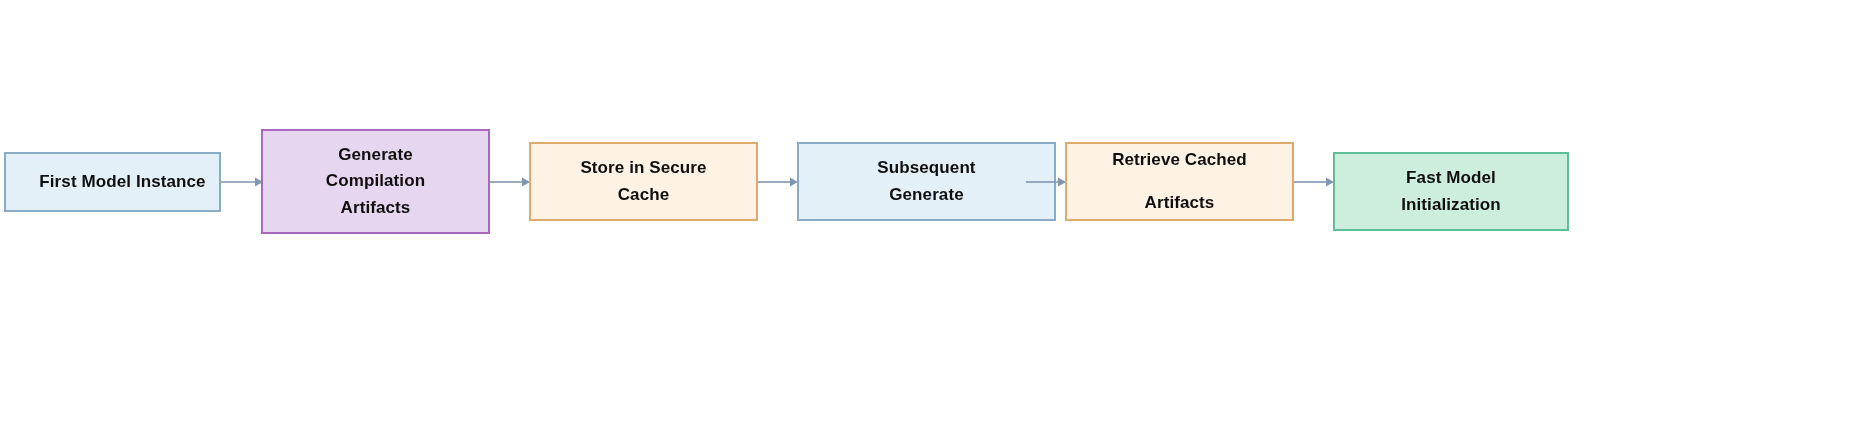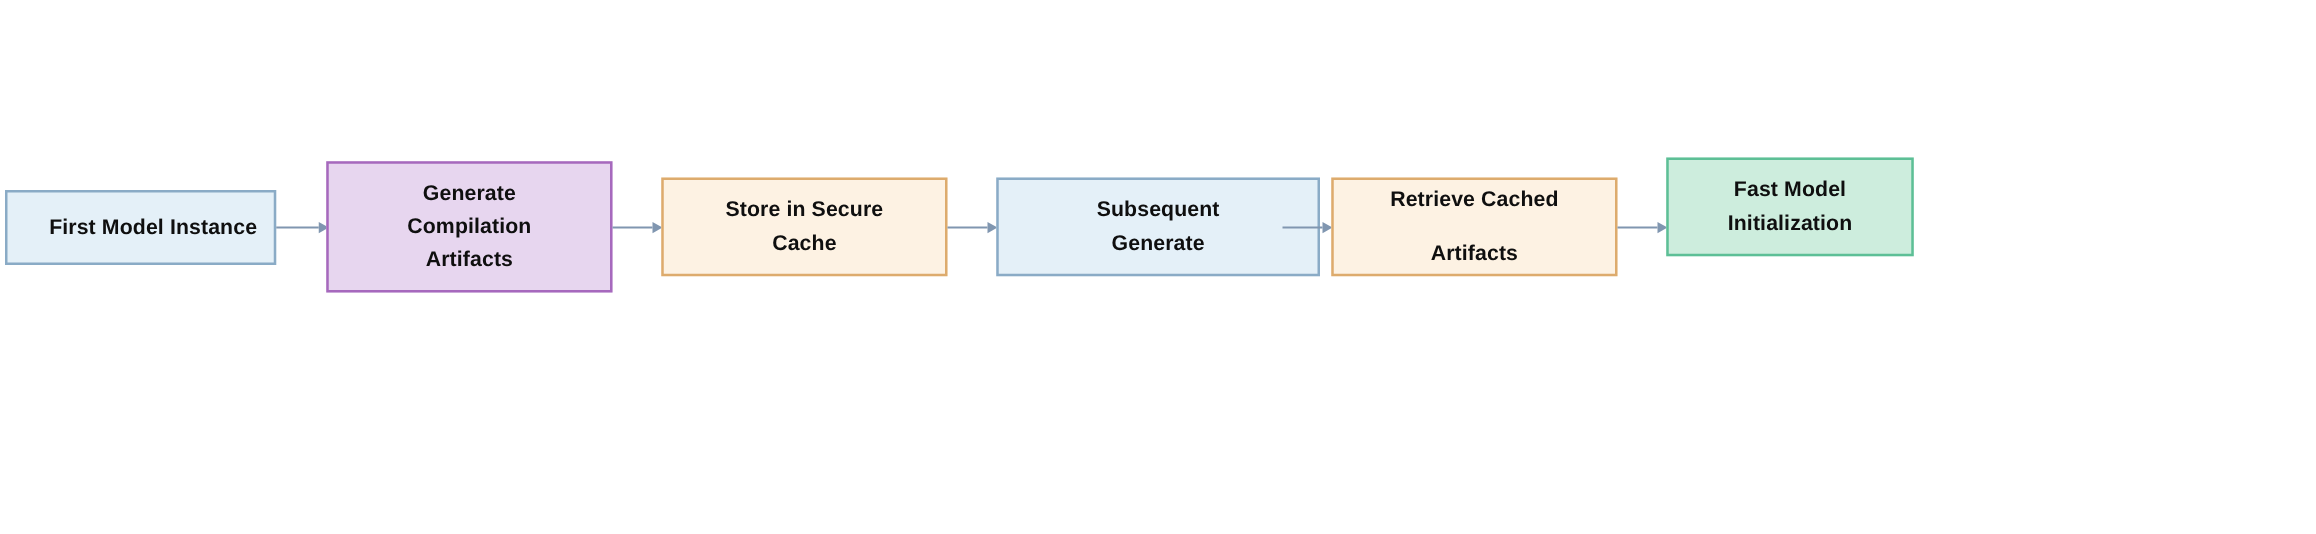--- a/index.html
+++ b/index.html
@@ -134,19 +134,19 @@
       <span class="line">Artifacts</span>
     </div>
 
     <div class="connector" style="left:1294px; top:176px; width:40px;">
       <svg width="40" height="12" viewBox="0 0 40 12">
         <line x1="0" y1="6" x2="32" y2="6" stroke="#8096b0" stroke-width="1.6"></line>
         <polygon points="32,1.5 40,6 32,10.5" fill="#8096b0"></polygon>
       </svg>
     </div>
 
-    <div class="node green" style="left:1333px; top:126px; width:198px; height:79px;">
+    <div class="node green" style="left:1333px; top:152px; width:236px; height:79px;">
       <span class="line">Fast Model</span>
       <span class="line">Initialization</span>
     </div>
 
   </div>
 </div>
 
 </body></html>

